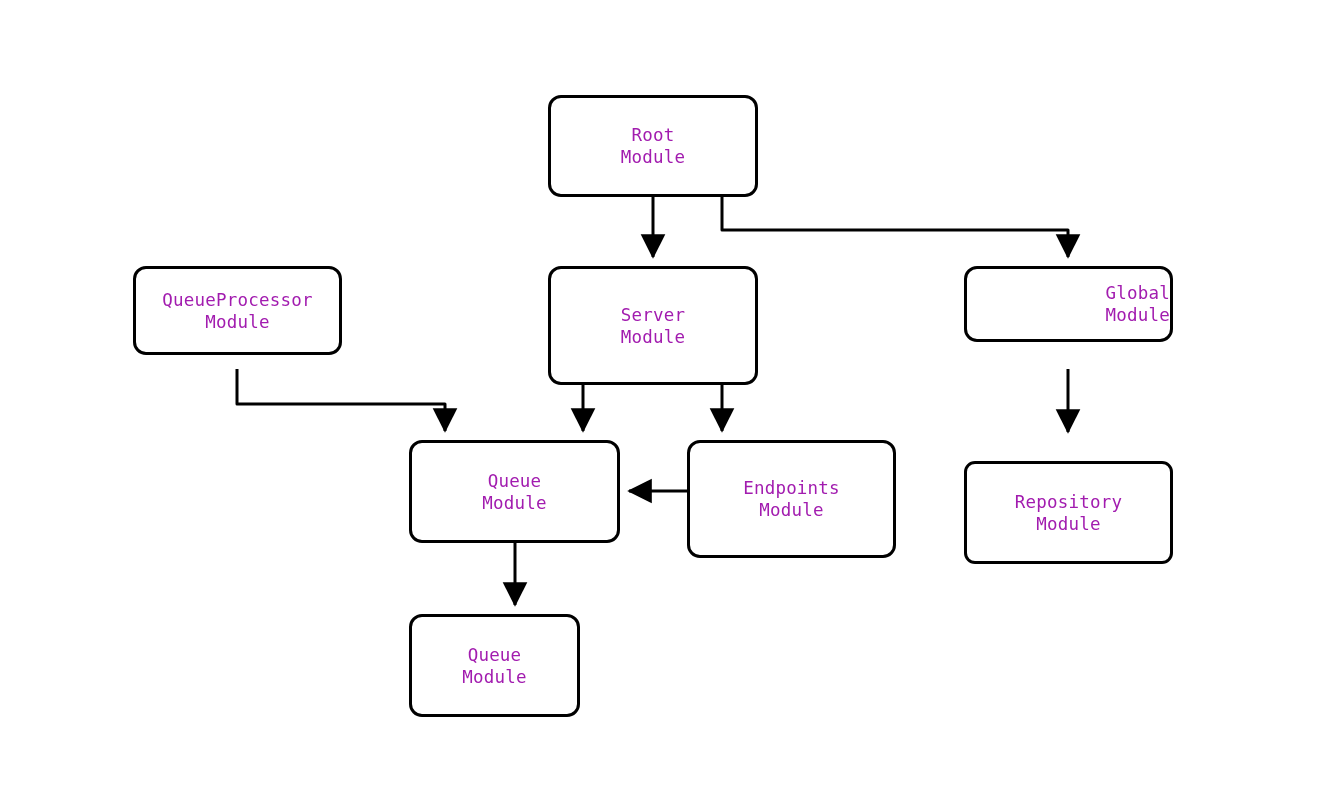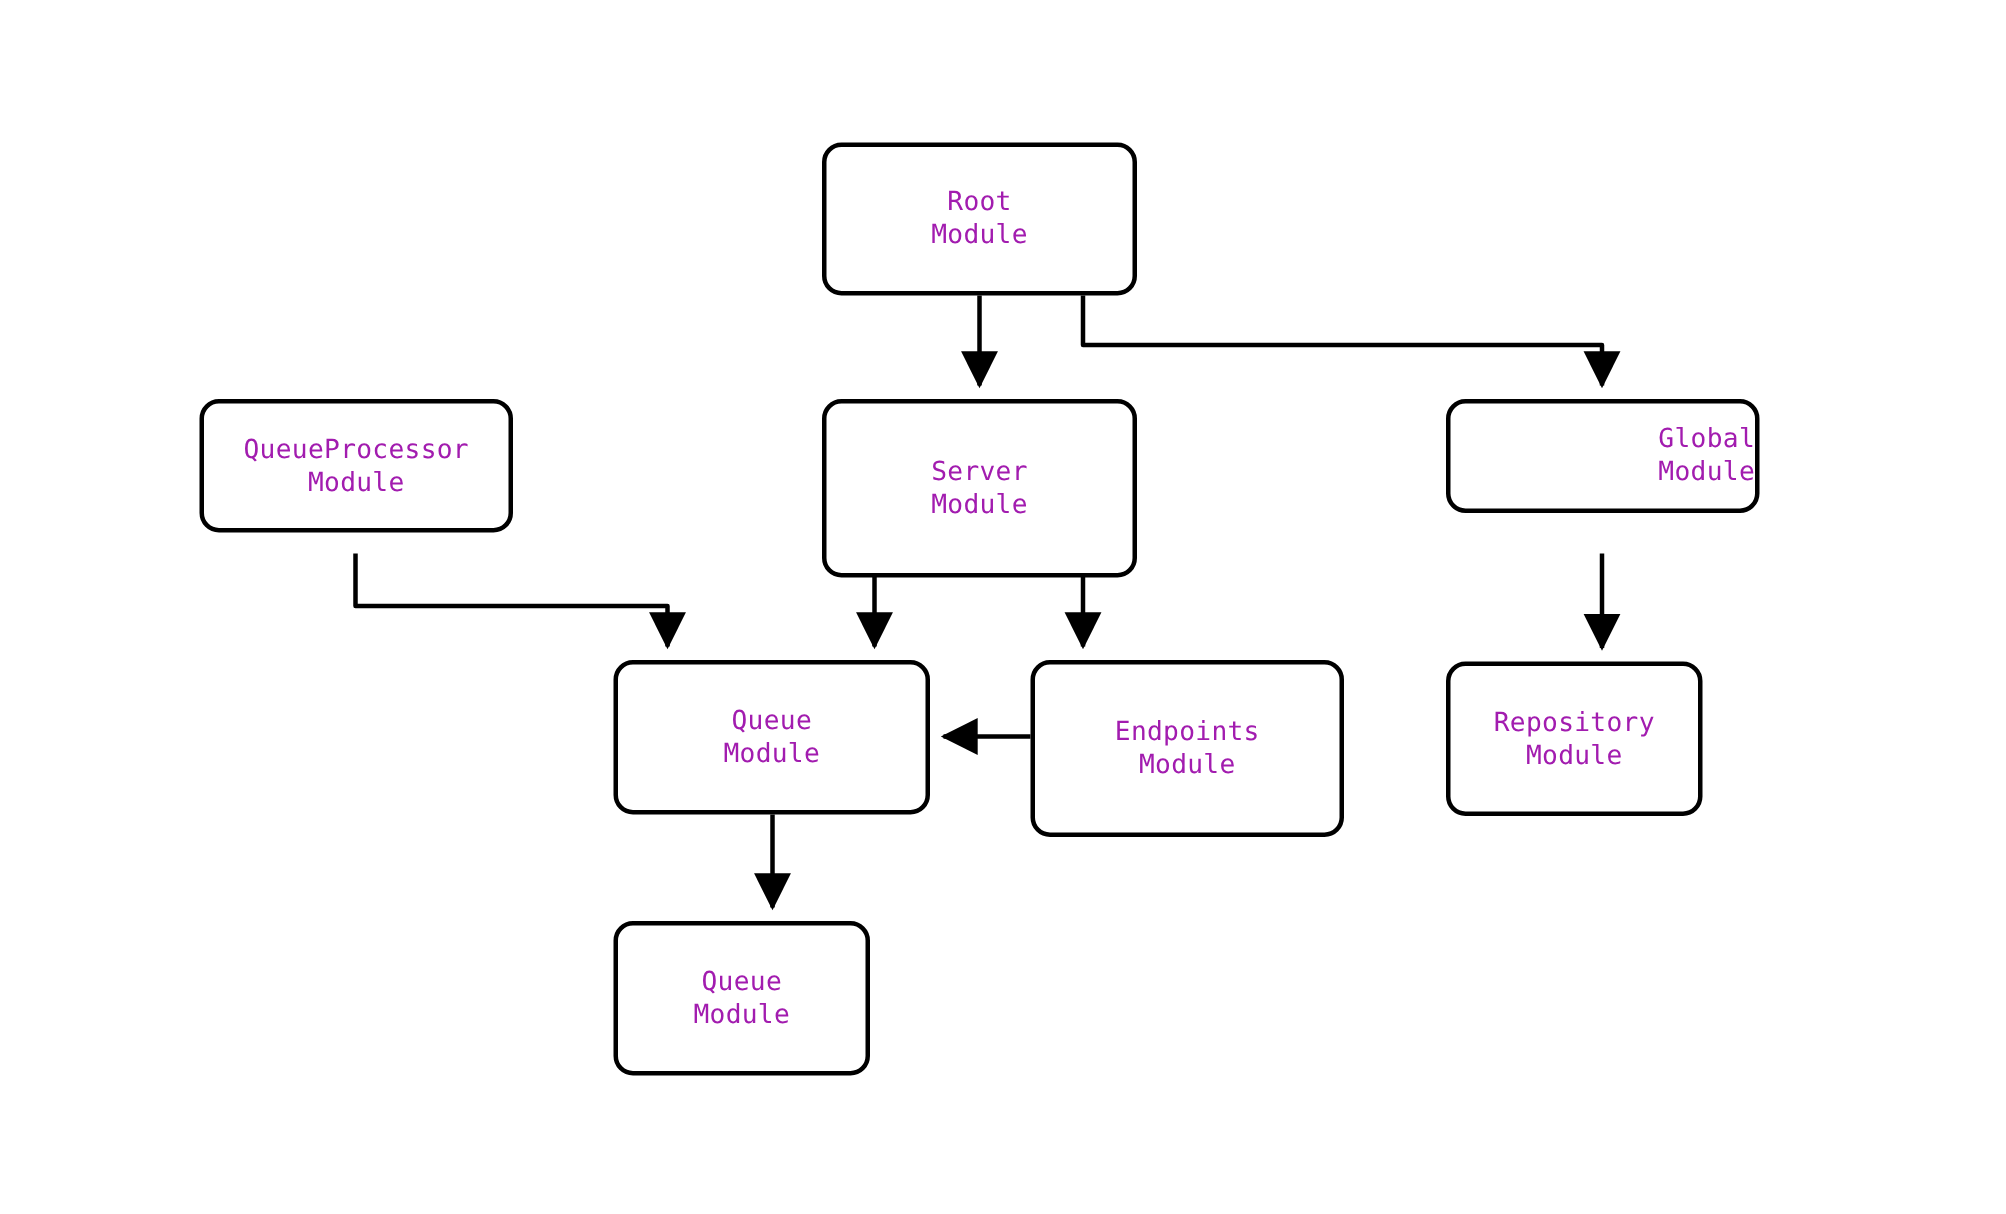--- a/index.html
+++ b/index.html
@@ -88,21 +88,21 @@
         <div class="node-label">Module</div>
       </div>
       <div class="node" style="left: 409px; top: 440px; width: 211px; height: 103px;">
         <div class="node-label">Queue</div>
         <div class="node-label">Module</div>
       </div>
       <div class="node" style="left: 687px; top: 440px; width: 209px; height: 118px;">
         <div class="node-label">Endpoints</div>
         <div class="node-label">Module</div>
       </div>
-      <div class="node" style="left: 964px; top: 441px; width: 171px; height: 103px;">
+      <div class="node" style="left: 964px; top: 461px; width: 209px; height: 103px; border-radius: 11px;">
         <div class="node-label">Repository</div>
         <div class="node-label">Module</div>
       </div>
       <div class="node" style="left: 409px; top: 614px; width: 171px; height: 103px;">
         <div class="node-label">Queue</div>
         <div class="node-label">Module</div>
       </div>
     </div>
 
 </div>

